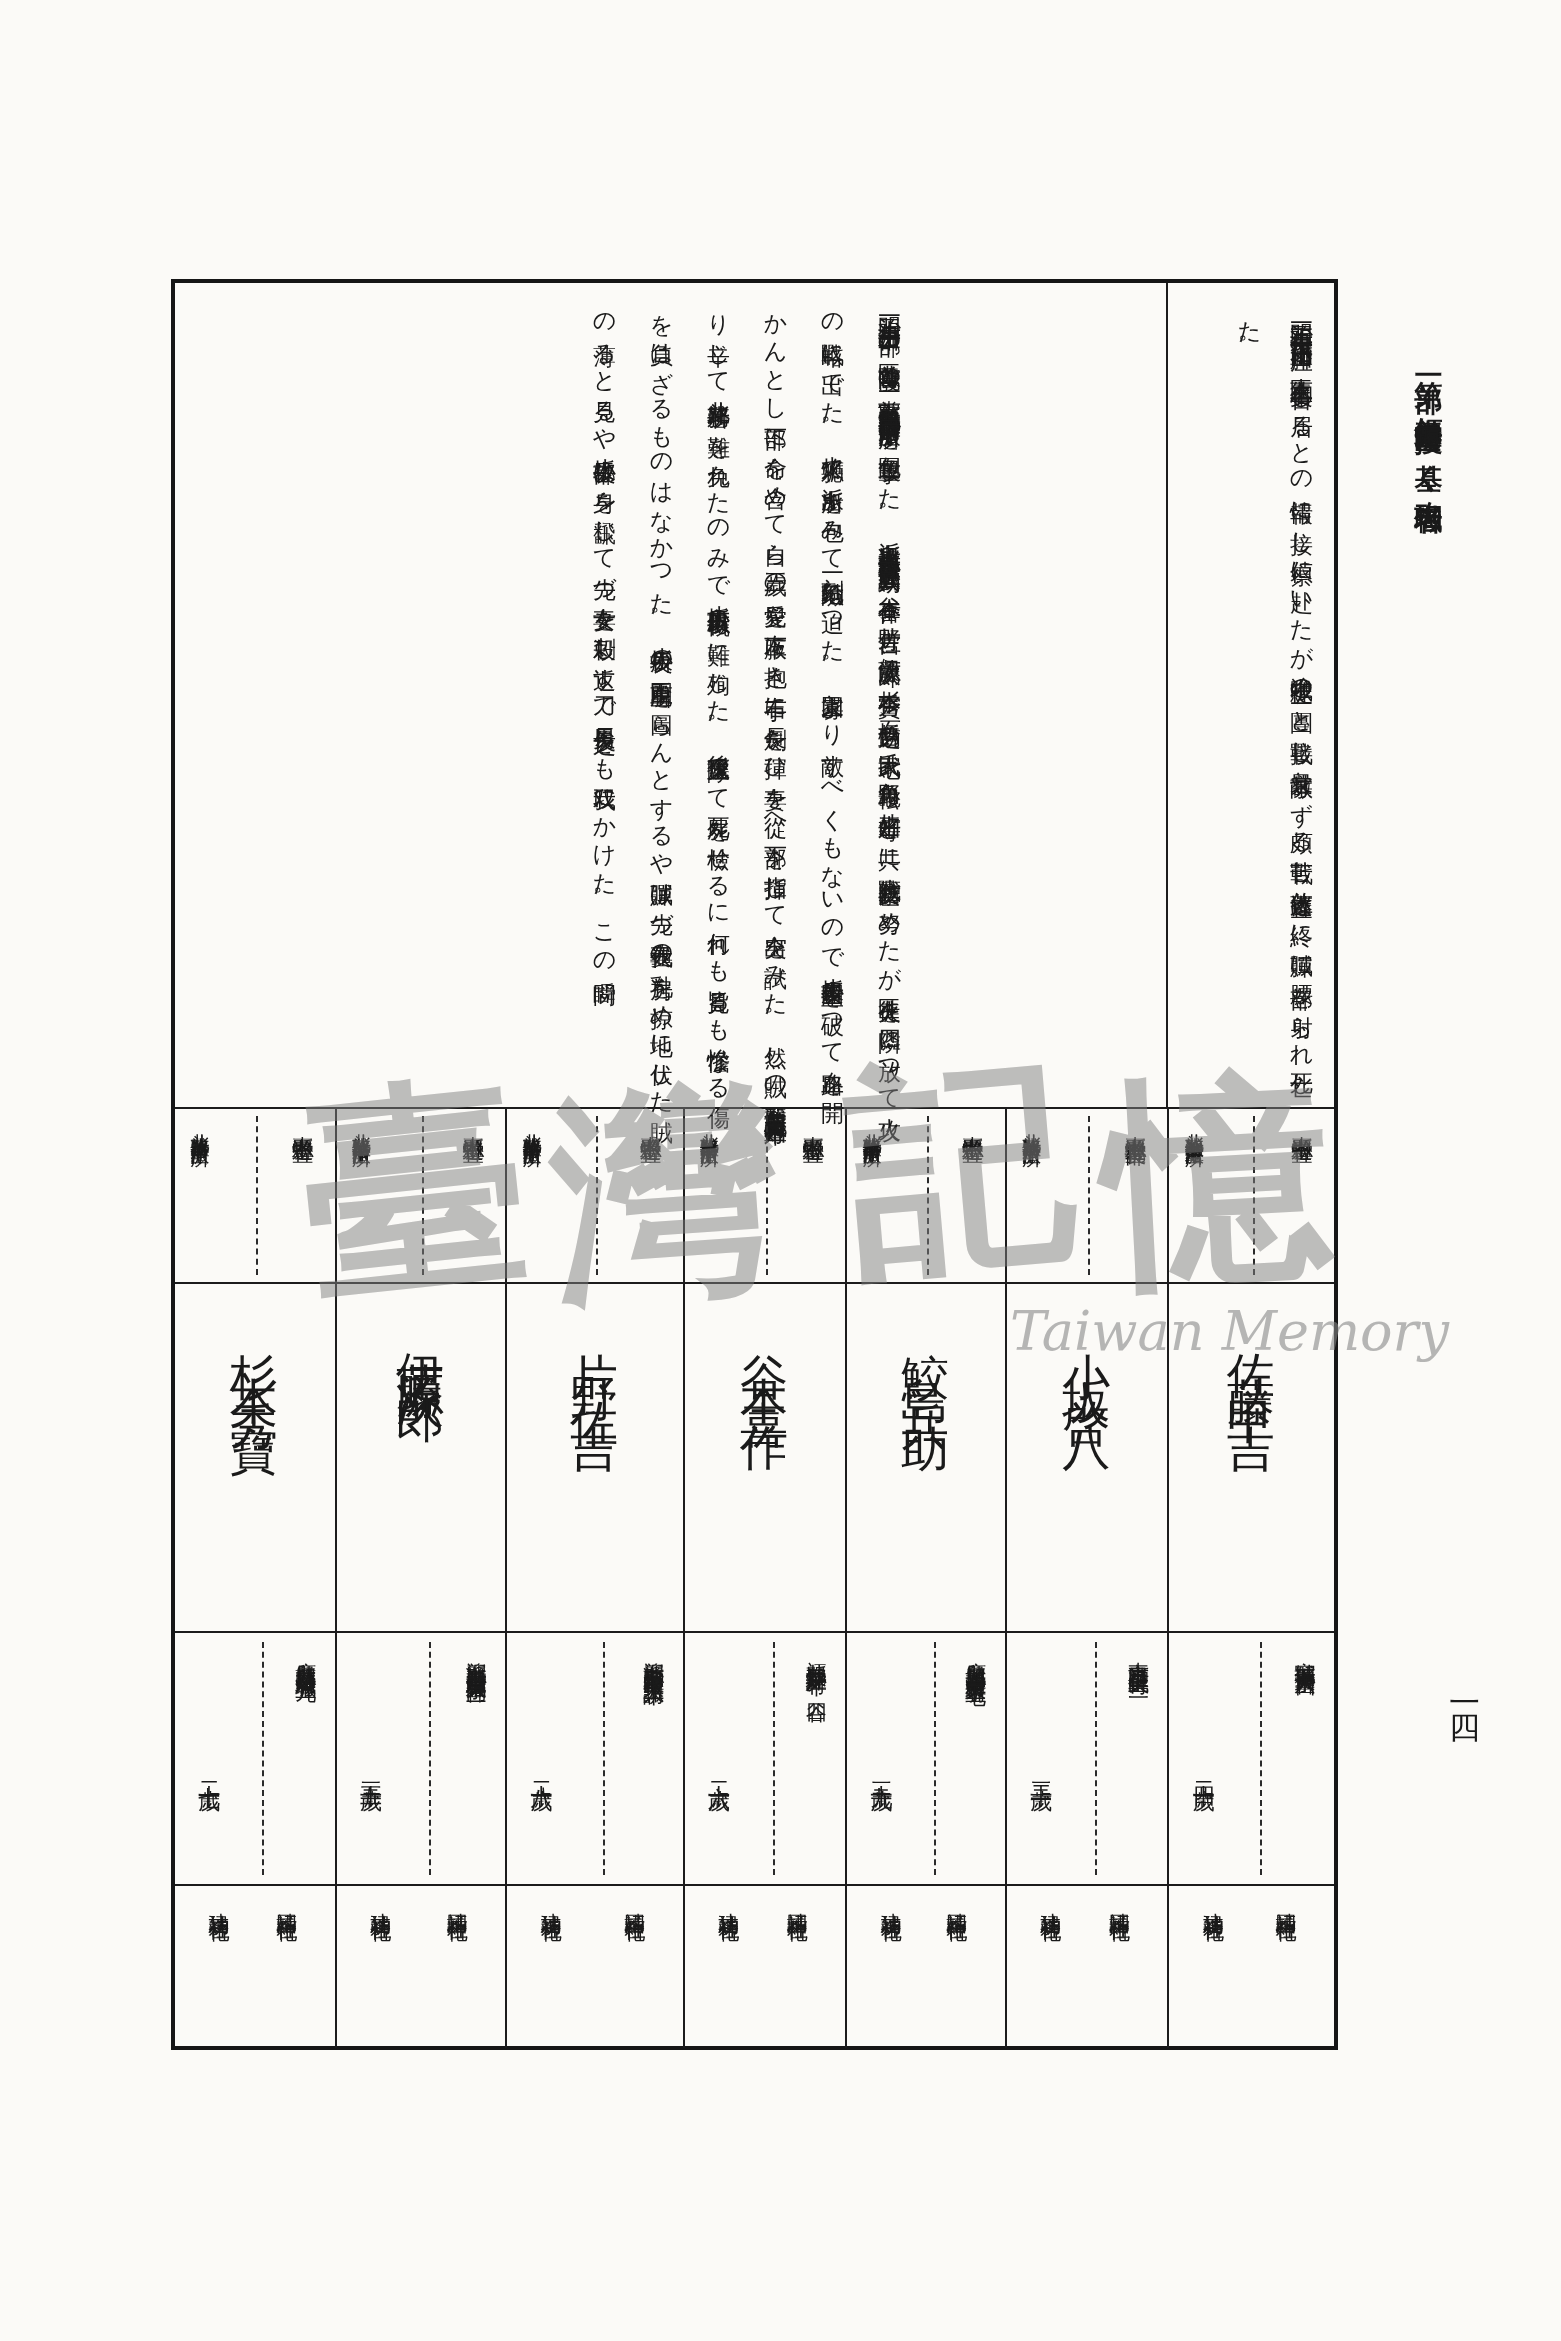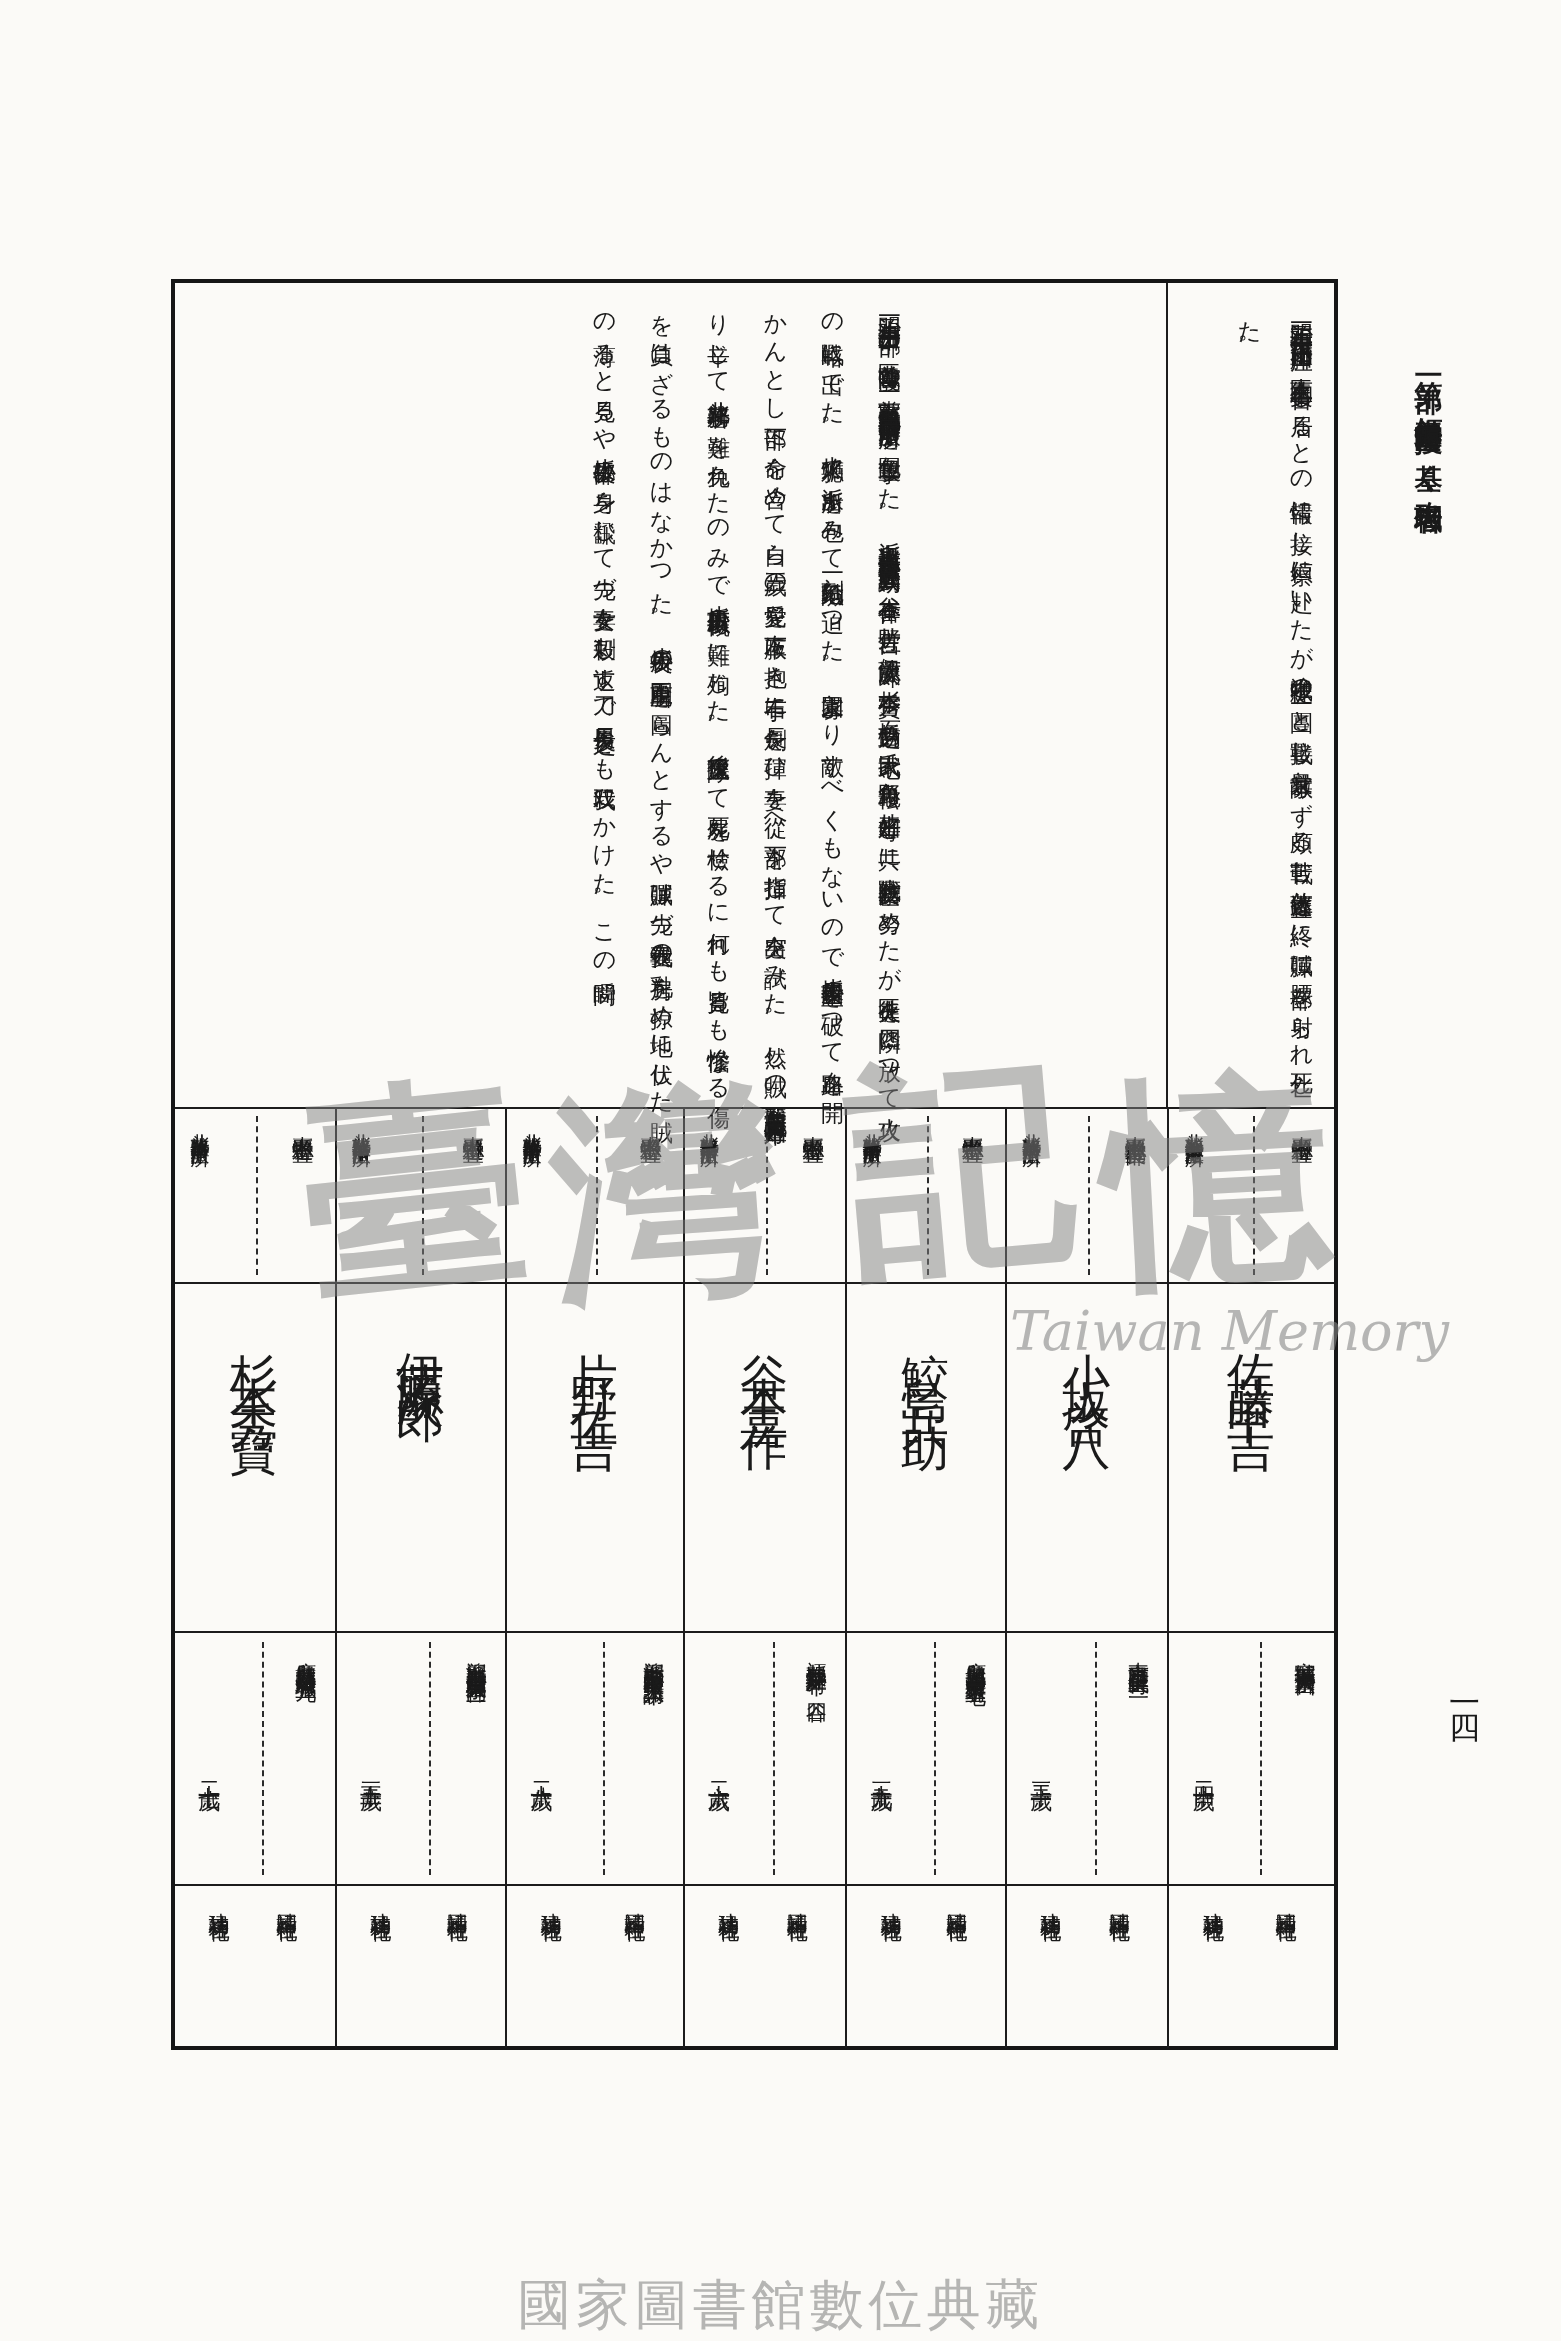--- a/index.html
+++ b/index.html
@@ -203,16 +203,15 @@
     </div>
 
   </div>
 
   <div id="wm0" class="wm">臺</div>
   <div id="wm1" class="wm">灣</div>
   <div id="wm2" class="wm">記</div>
   <div id="wm3" class="wm">憶</div>
   <div id="wmlatin">Taiwan Memory</div>
 
-  <div id="footercap">國家圖書館數位典藏</div>
 
 </div>
 
 
 </body></html>

